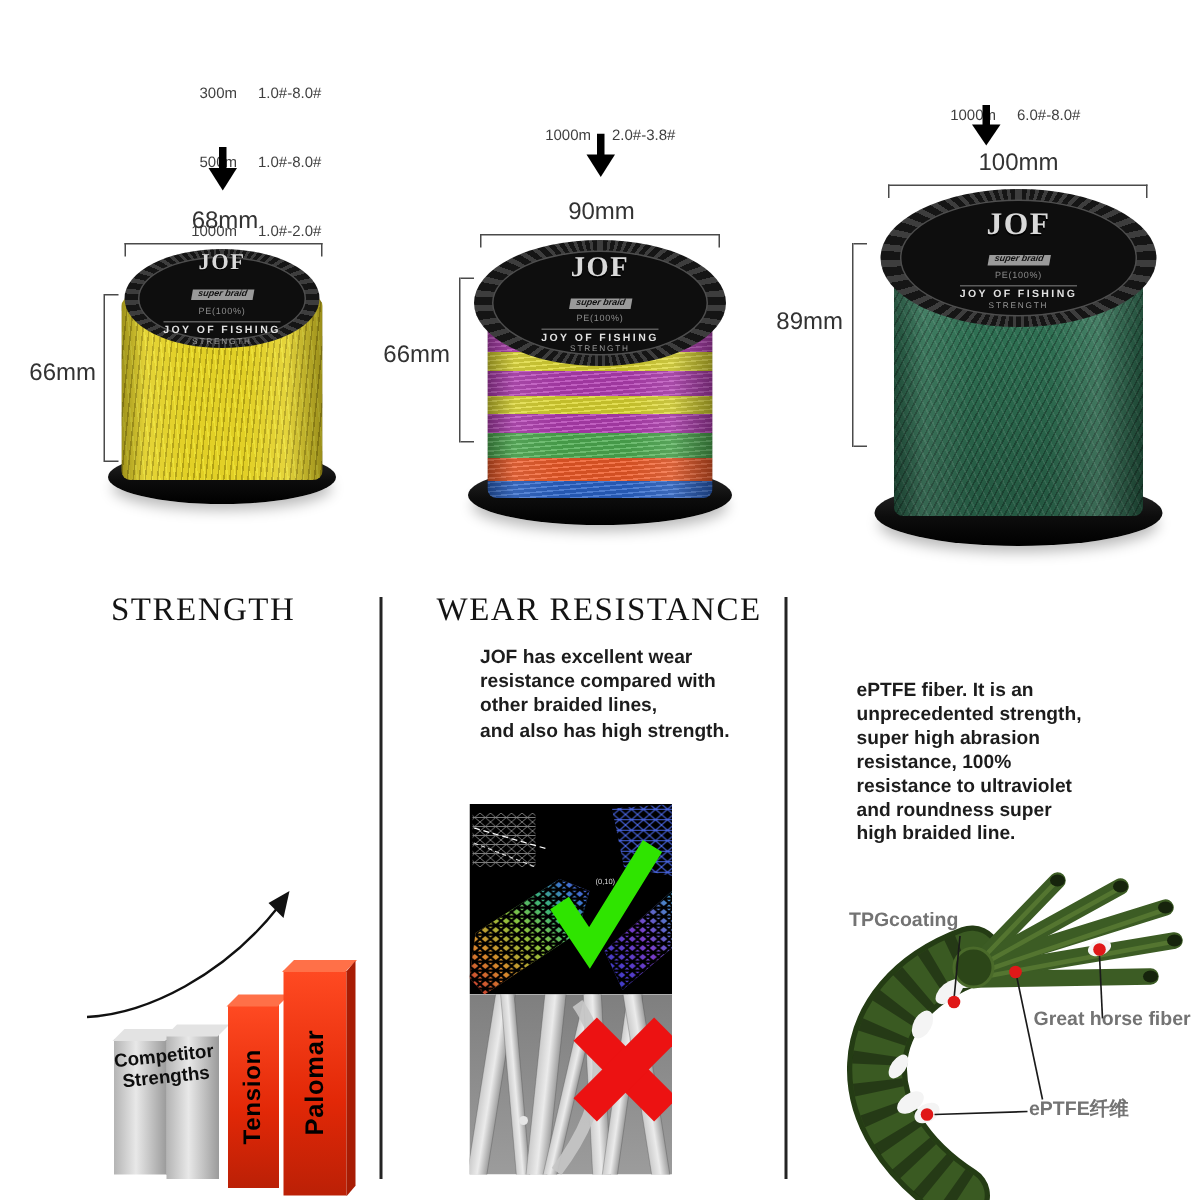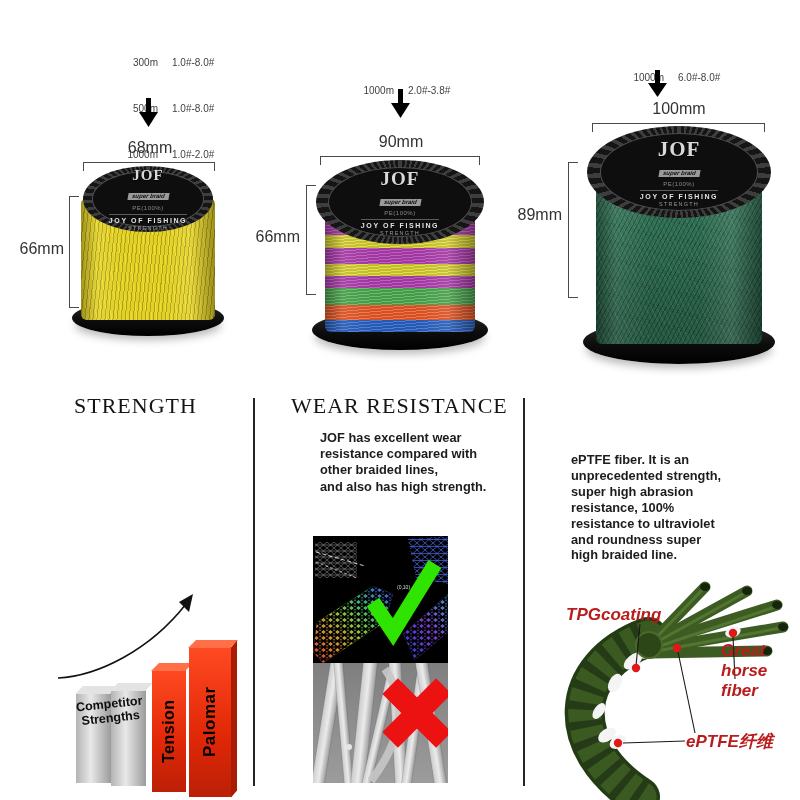--- a/index.html
+++ b/index.html
@@ -75,21 +75,21 @@
   .bar-gray{background:linear-gradient(90deg,#b4b4b4,#e8e8e8 42%,#9b9b9b);}
   .bar-gray .topface{background:#e3e3e3;} .bar-gray .sideface{background:#8f8f8f;}
   .bar-red{background:linear-gradient(180deg,#ff4a22,#e22807 58%,#bb2006);}
   .bar-red .topface{background:#ff7048;} .bar-red .sideface{background:#a81c04;}
   .bar-vlabel{position:absolute;inset:0;display:flex;align-items:center;justify-content:center;
       writing-mode:vertical-rl;transform:rotate(180deg);font-weight:800;font-size:16px;color:#000;letter-spacing:.5px;}
   .comp-label{position:absolute;font-size:12.5px;font-weight:800;color:#0e0e0e;text-align:center;
       line-height:13.5px;transform:rotate(-6deg);}
 
   
-  .diag-label{position:absolute;font-size:17px;font-weight:700;color:#b91c1c;font-style:italic;}
+  .diag-label{position:absolute;font-size:13px;font-weight:700;color:#737373;}
 </style>
 </head>
 <body>
 
 <div class="canvas">
 
   <div class="specs" style="left:78px;top:27px;width:168px;">
     <div class="spec-row">
       <span class="spec-len">300m</span>
       <span class="spec-range">1.0#-8.0#</span>
@@ -340,16 +340,16 @@
     </g>
     <g fill="#e01818">
       <circle cx="91" cy="103" r="4.2"></circle>
       <circle cx="188" cy="68" r="4.2"></circle>
       <circle cx="73" cy="178" r="4.2"></circle>
       <circle cx="132" cy="83" r="4.2"></circle>
     </g>
   </svg>
 
   <div class="diag-label" style="left:566px;top:605px;">TPGcoating</div>
-  <div class="diag-label" style="left:689px;top:641px;margin-left:32px;">Great horse fiber</div>
+  <div class="diag-label" style="left:689px;top:671px;">Great horse fiber</div>
   <div class="diag-label" style="left:686px;top:730px;">ePTFE纤维</div>
 
 </div>
 
 </body></html>

